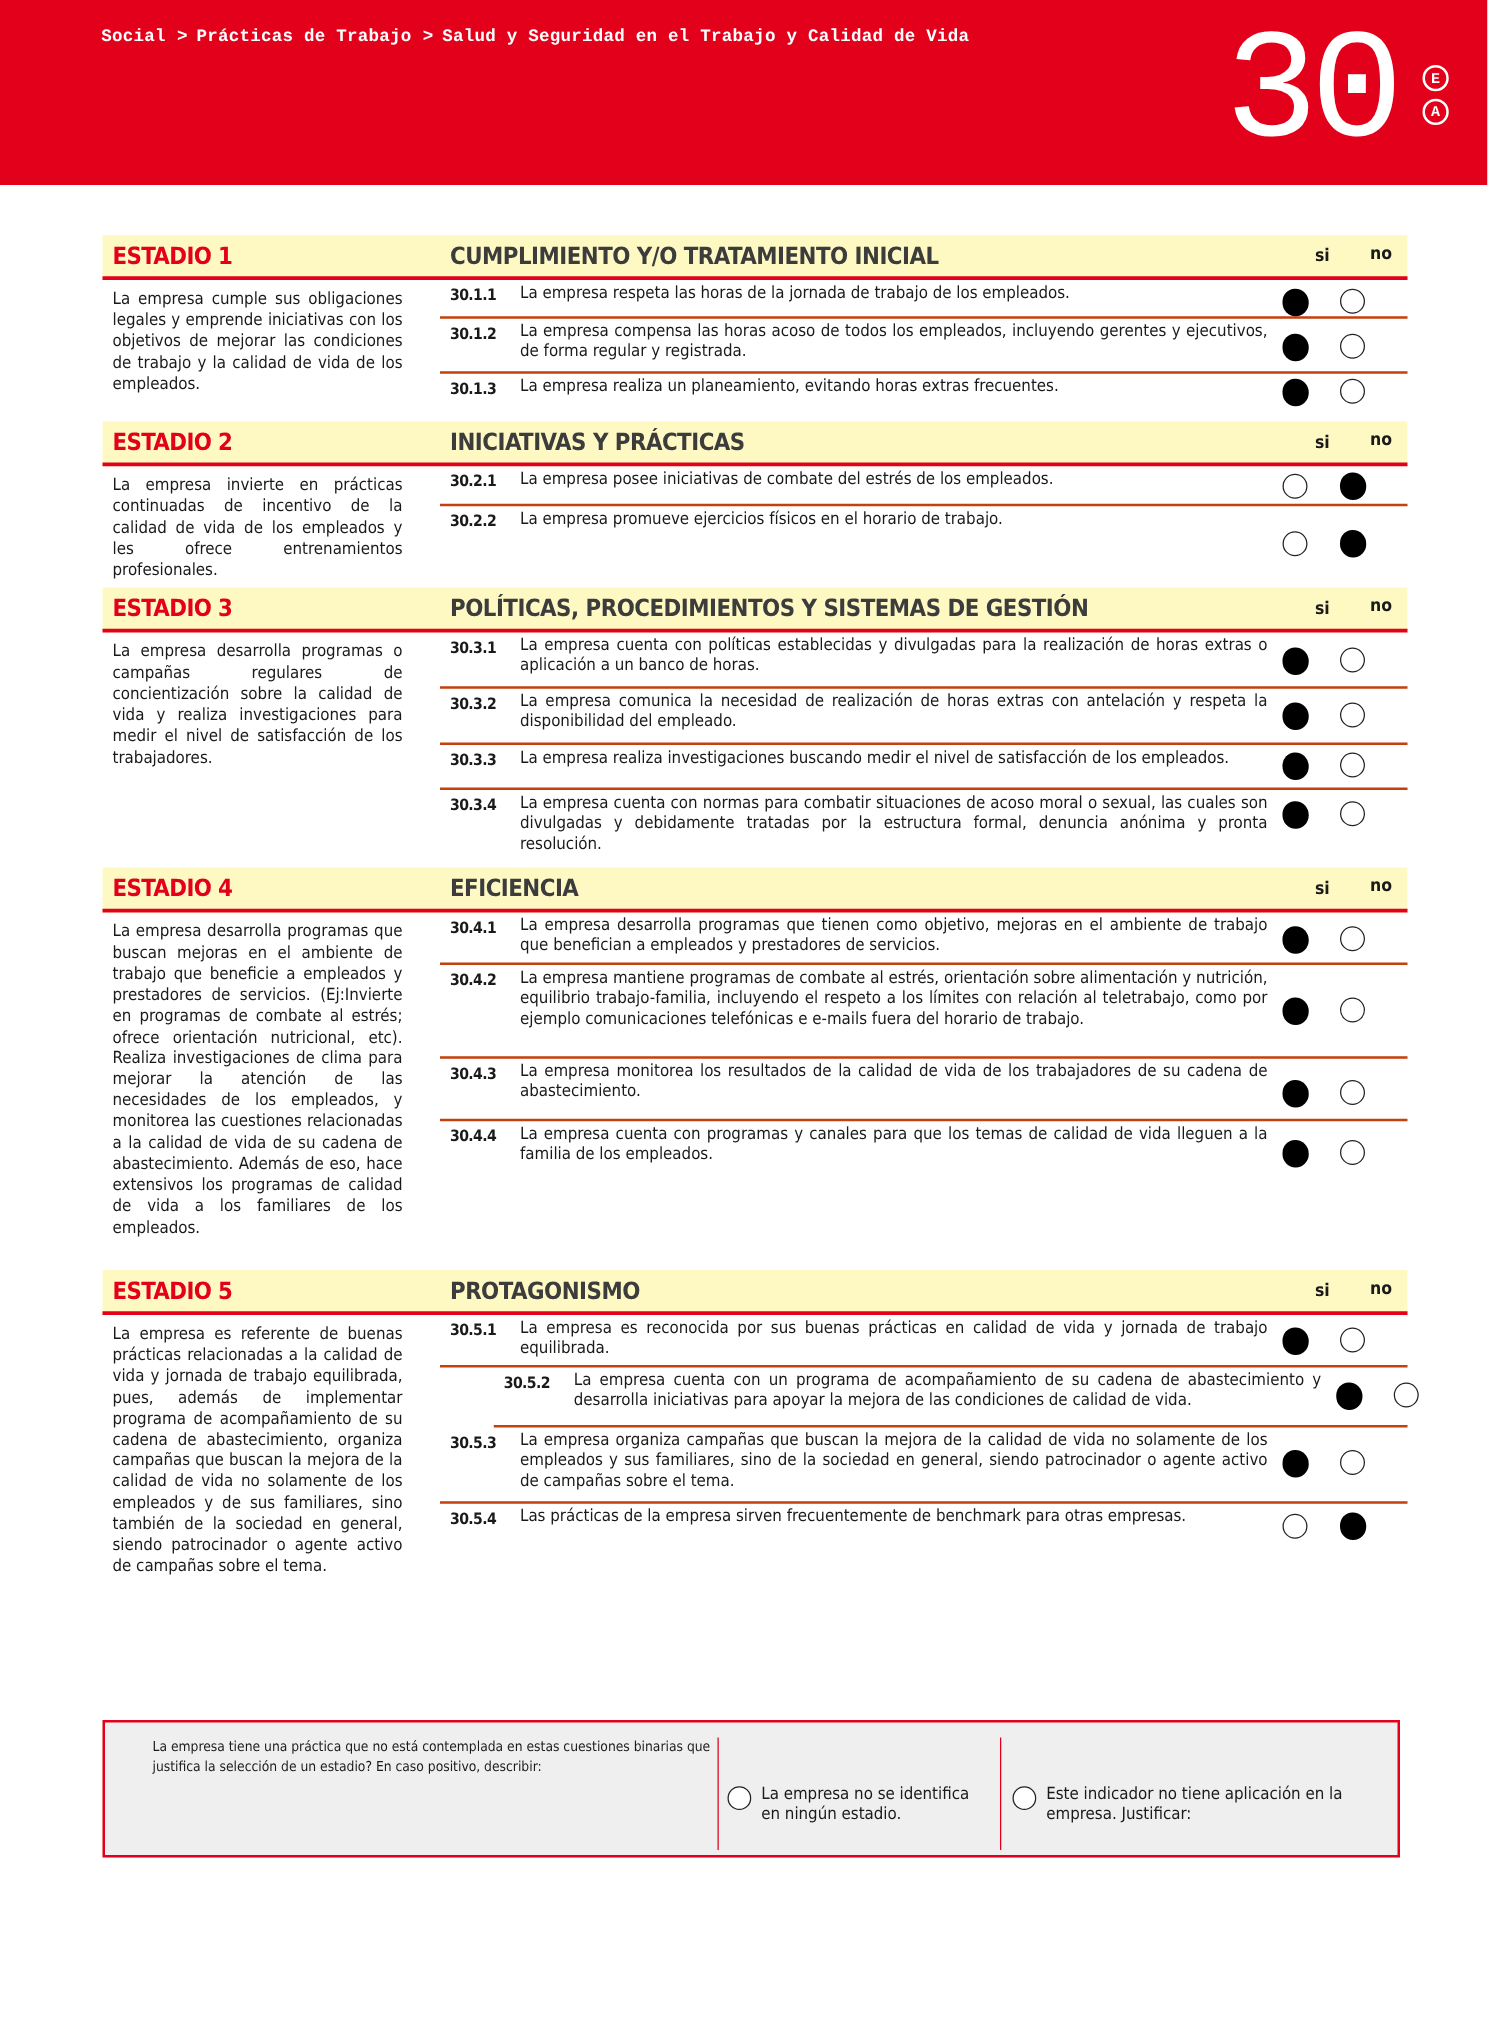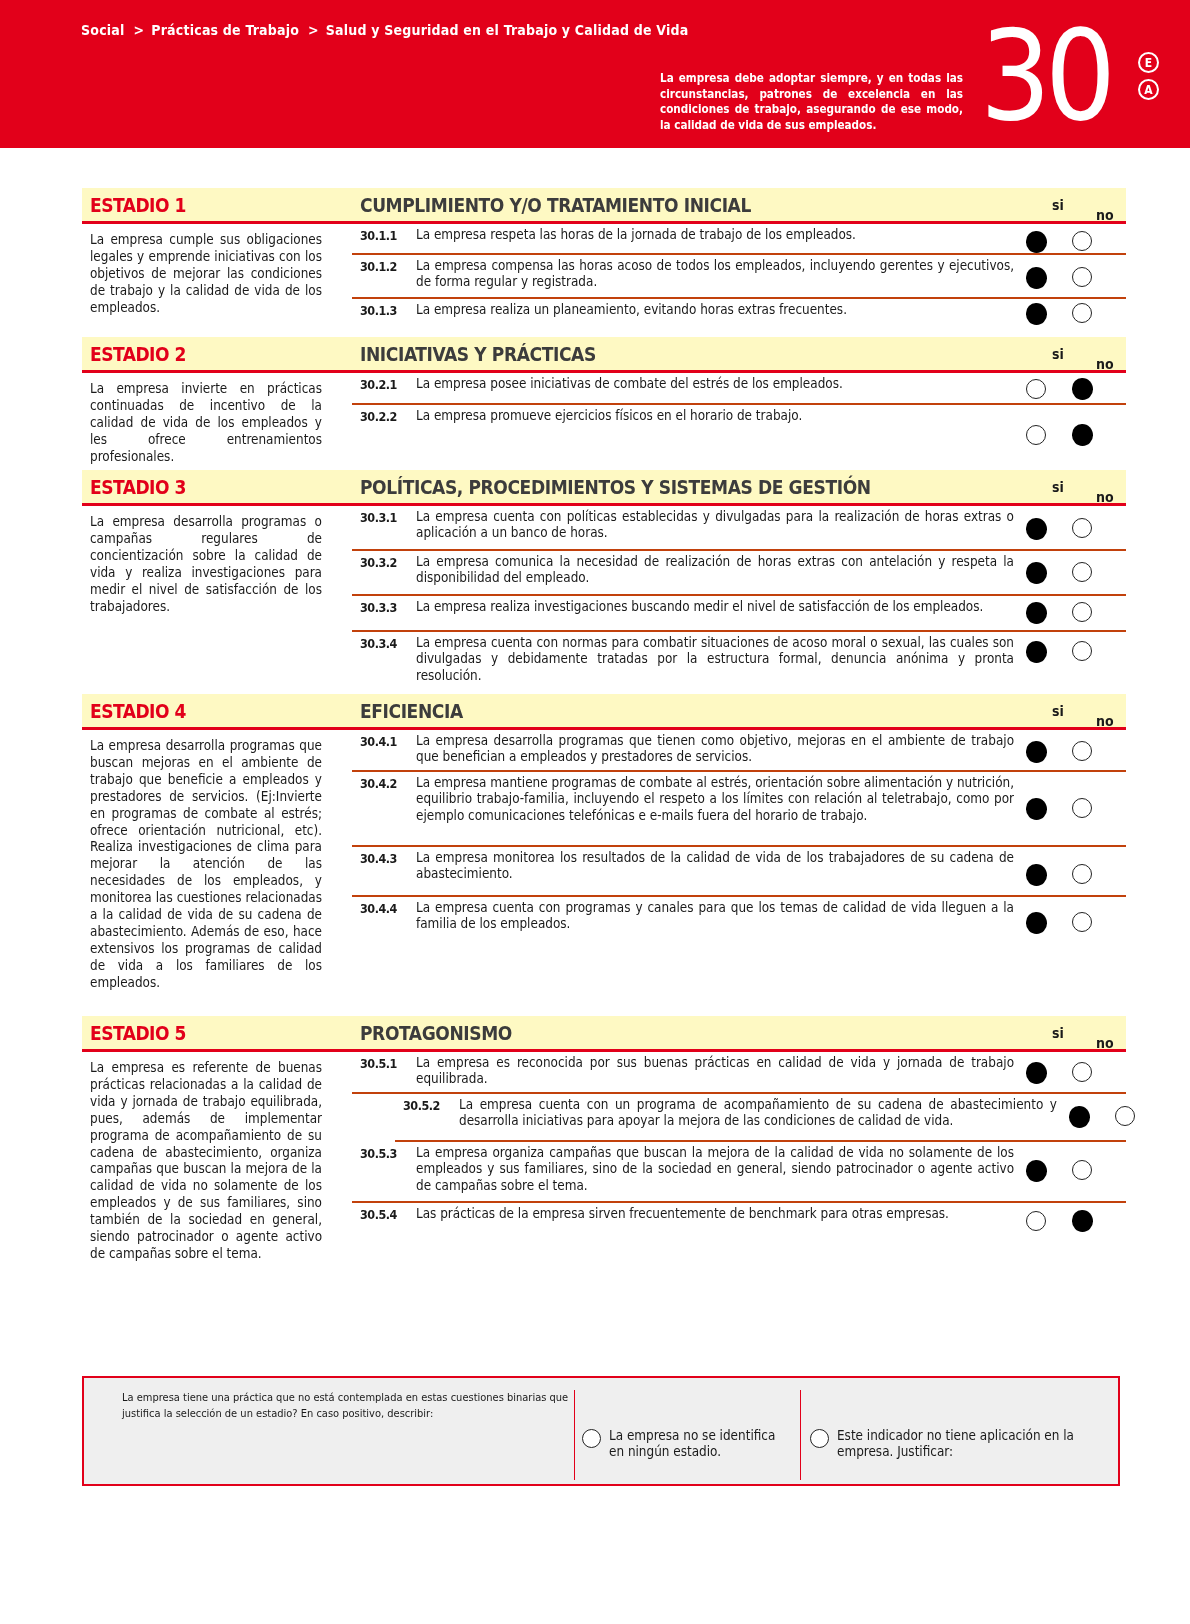--- a/index.html
+++ b/index.html
@@ -1,36 +1,36 @@
 <!DOCTYPE html>
 <html><head>
 <meta charset="utf-8">
 <style>
   * { box-sizing: border-box; margin: 0; padding: 0; }
   html, body { width: 1190px; height: 1624px; background: #ffffff; overflow: hidden; }
   body { font-family: "DejaVu Sans Condensed", "Liberation Sans", sans-serif; color: #1a1a1a; position: relative; }
 
   
-  .header { position: absolute; left: 0; top: 0; width: 1190px; height: 148px; background: #e2001a; color: #fff; }
+  .header { position: absolute; left: 0; top: 0; width: 1190px; height: 148px; background: #e2001a; color: #fff; font-family: Liberation Mono, monospace; }
   .breadcrumb { position: absolute; left: 81px; top: 22px; font-size: 14px; font-weight: bold; letter-spacing: 0.2px; display: flex; gap: 0; white-space: nowrap; }
   .breadcrumb .sep { margin: 0 7px 0 9px; }
   .title { position: absolute; left: 78px; top: 56px; font-size: 33px; line-height: 40px; font-weight: normal; letter-spacing: -1.2px; width: 470px; }
   .intro { position: absolute; left: 660px; top: 71px; width: 303px; font-size: 11.6px; line-height: 15.6px; font-weight: bold; text-align: justify; }
   .big-number { position: absolute; left: 980px; top: 14px; font-size: 124px; line-height: 124px; font-weight: normal; letter-spacing: -6px; }
   .badge { position: absolute; left: 1138px; width: 21px; height: 21px; border: 2px solid #fff; border-radius: 50%; font-size: 12px; font-weight: bold; display: flex; align-items: center; justify-content: center; line-height: 1; }
   .badge-e { top: 52px; }
   .badge-a { top: 79px; }
 
   
   .stage { position: absolute; left: 82px; width: 1044px; }
   .stage-head { height: 36px; background: #fef9c3; border-bottom: 3px solid #e2001a; display: flex; align-items: center; position: relative; }
   .stage-label { position: absolute; left: 8px; top: 6px; font-size: 19px; font-weight: bold; color: #e2001a; letter-spacing: -0.5px; }
   .stage-title { position: absolute; left: 278px; top: 6px; font-size: 19px; font-weight: bold; color: #3c3c3c; letter-spacing: -0.4px; white-space: nowrap; }
   .col-si { position: absolute; left: 970px; top: 9px; font-size: 14px; font-weight: bold; color: #1a1a1a; }
-  .col-no { position: absolute; left: 1014px; top: 19px; font-size: 14px; font-weight: bold; color: #1a1a1a; }
+  .col-no { position: absolute; left: 1014px; top: 7px; font-size: 14px; font-weight: bold; color: #1a1a1a; }
   .stage-body { position: relative; }
   .stage-desc { position: absolute; left: 8px; top: 8px; width: 232px; font-size: 13.4px; line-height: 16.9px; text-align: justify; color: #1a1a1a; }
   .items { position: absolute; left: 270px; top: 0; width: 774px; }
   .item { position: relative; border-bottom: 2px solid #c2410c; }
   .item:last-child { border-bottom: none; }
   .item-code { position: absolute; left: 8px; top: 4px; font-size: 12.5px; font-weight: bold; color: #1a1a1a; letter-spacing: -0.5px; }
   .item-text { position: absolute; left: 64px; top: 3px; width: 598px; font-size: 13.4px; line-height: 16.3px; text-align: justify; color: #1a1a1a; }
   .mark { position: absolute; width: 20px; height: 20px; border-radius: 50%; }
   .mark.si { left: 674px; }
   .mark.no { left: 720px; }
@@ -49,21 +49,20 @@
 <body>
 
 <div class="header">
   <div class="breadcrumb">
     <span>Social</span>
     <span class="sep">&gt;</span>
     <span>Prácticas de Trabajo</span>
     <span class="sep">&gt;</span>
     <span>Salud y Seguridad en el Trabajo y Calidad de Vida</span>
   </div>
-  <div class="intro">La empresa debe adoptar siempre, y en todas las circunstancias, patrones de excelencia en las condiciones de trabajo, asegurando de ese modo, la calidad de vida de sus empleados.</div>
   <div class="big-number">30</div>
   <div class="badge badge-e">E</div>
   <div class="badge badge-a">A</div>
 </div>
 
 <div class="stage" style="top:188px;">
   <div class="stage-head">
     <span class="stage-label">ESTADIO 1</span>
     <span class="stage-title">CUMPLIMIENTO Y/O TRATAMIENTO INICIAL</span>
     <span class="col-si">si</span>

